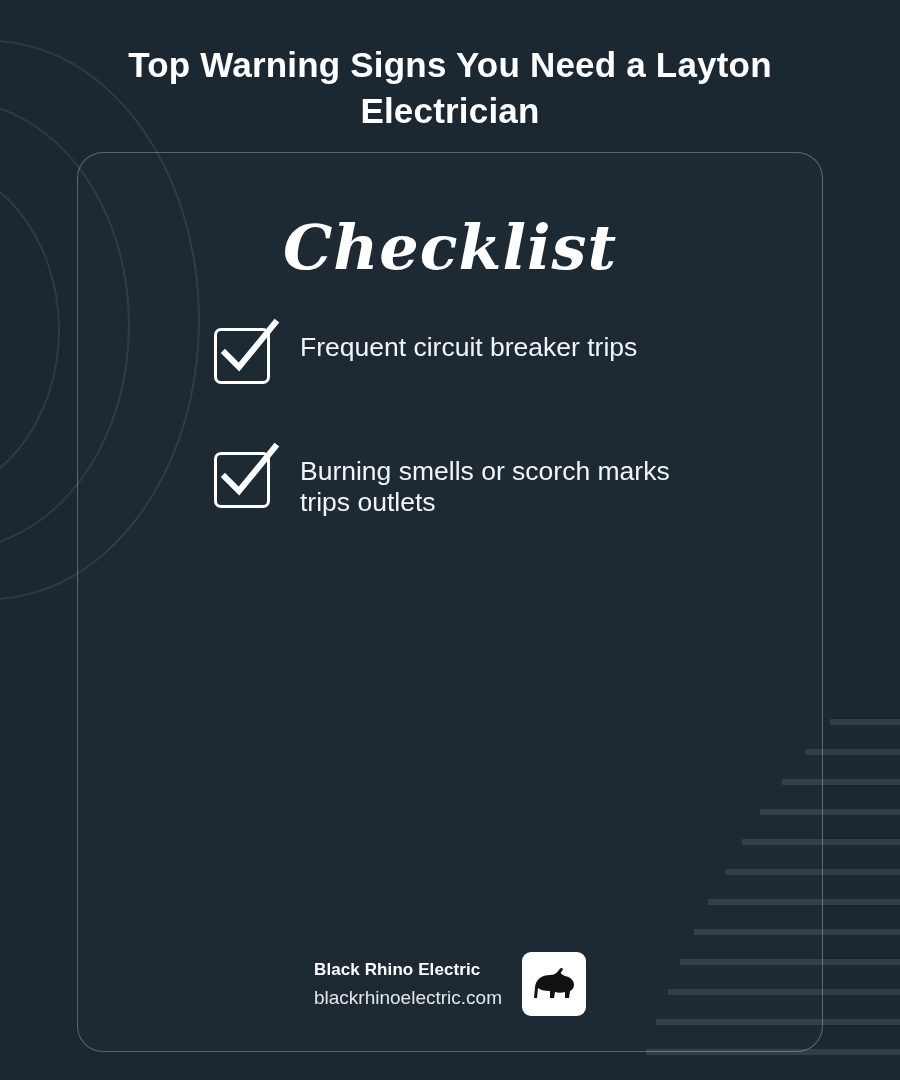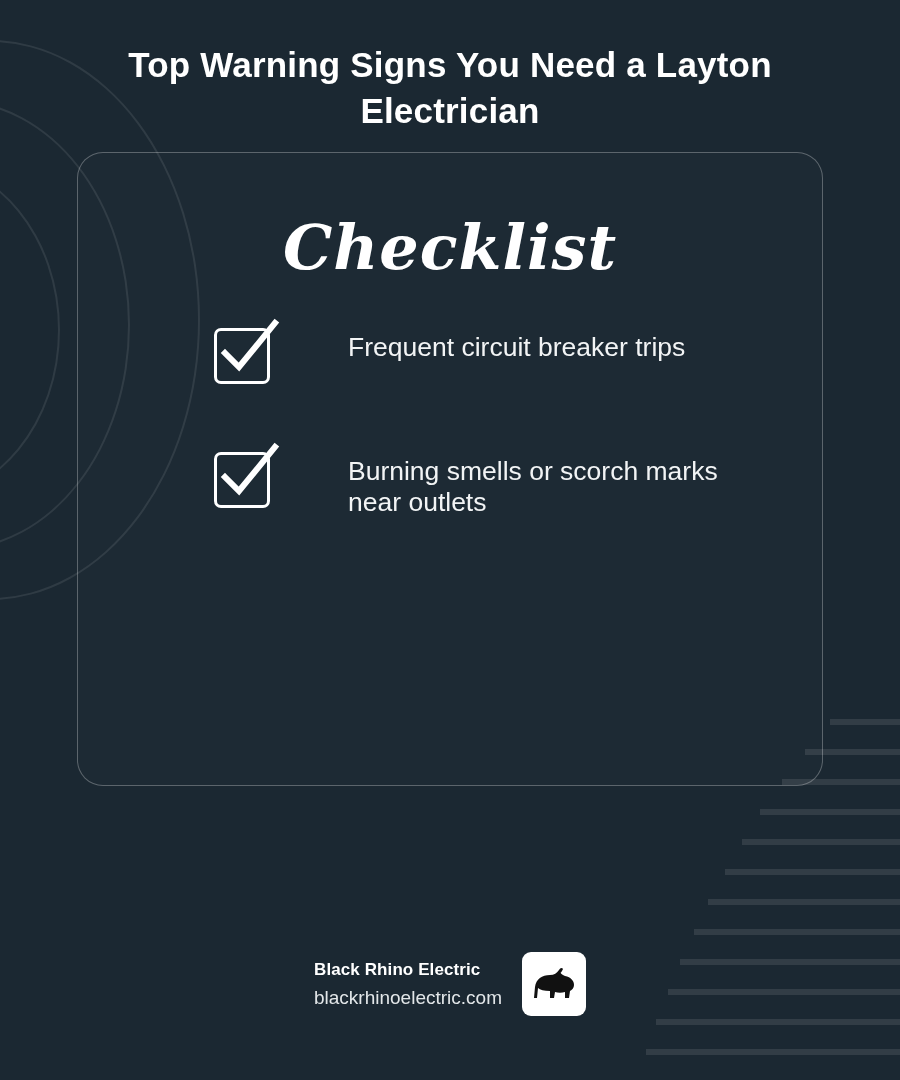--- a/index.html
+++ b/index.html
@@ -67,21 +67,21 @@
     letter-spacing: 0.2px;
     padding: 0 80px;
   }
 
   
   .card {
     position: absolute;
     left: 77px;
     top: 152px;
     width: 746px;
-    height: 634px;
+    height: 900px;
     border: 1px solid rgba(255,255,255,0.28);
     border-radius: 26px;
     background: rgba(255,255,255,0.012);
   }
 
   .card-heading {
     text-align: center;
     color: #ffffff;
     font-family: "DejaVu Serif", serif;
     font-style: italic;
@@ -94,21 +94,20 @@
   .items {
     margin-top: 42px;
     padding: 0 62px 0 136px;
   }
 
   .item {
     display: flex;
     align-items: flex-start;
     margin-bottom: 40px;
     min-height: 84px;
-    gap: 48px;
   }
 
   .checkbox {
     flex: 0 0 auto;
     width: 56px;
     height: 56px;
     border: 3px solid #ffffff;
     border-radius: 7px;
     position: relative;
     margin-right: 30px;
@@ -199,21 +198,21 @@
         <div class="item-text">Frequent circuit breaker trips</div>
       </div>
 
 
       <div class="item">
         <div class="checkbox">
           <svg width="70" height="70" viewBox="0 0 70 70" aria-hidden="true">
             <path d="M12 36 L26 50 L62 6" fill="none" stroke="#ffffff" stroke-width="6" stroke-linecap="square"></path>
           </svg>
         </div>
-        <div class="item-text">Burning smells or scorch marks near outlets</div>
+        <div class="item-text">Burning smells or scorch marks trips outlets</div>
       </div>
 
 
     </div>
   </div>
 
   <div class="footer">
     <div class="footer-text">
       <div class="brand-name">Black Rhino Electric</div>
       <div class="brand-url">blackrhinoelectric.com</div>

